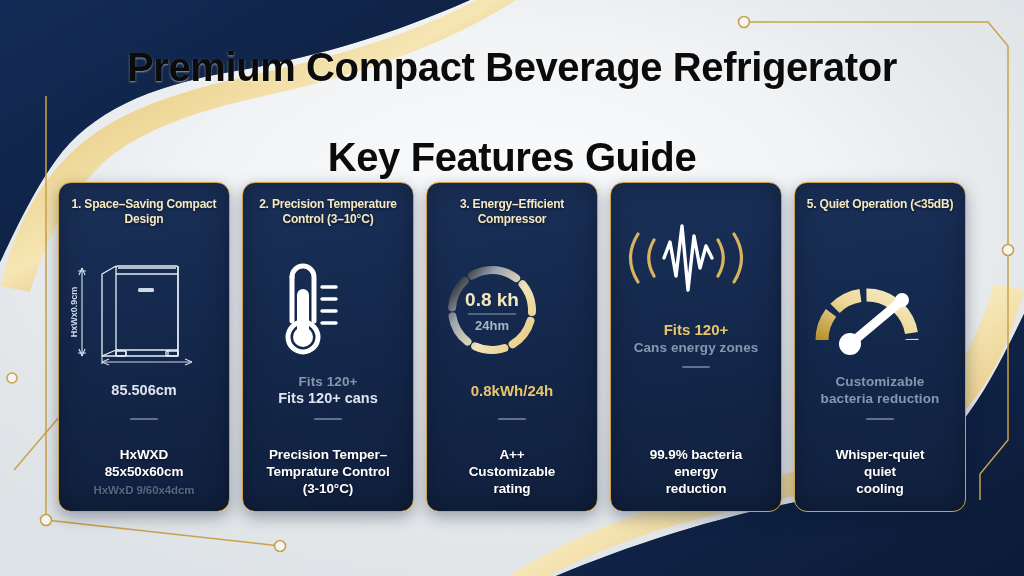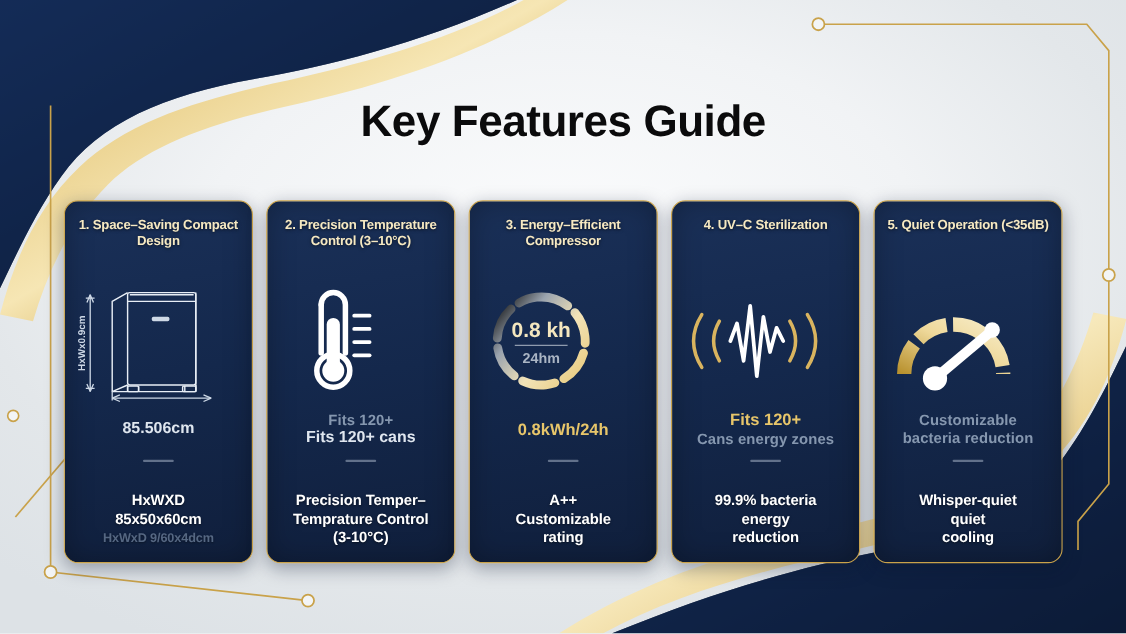--- a/index.html
+++ b/index.html
@@ -134,20 +134,21 @@
     <g fill="none" stroke="#c9a24a" stroke-width="1.5">
       <path d="M46,96 L46,520 L280,546"></path>
       <path d="M14,470 L200,252"></path>
     </g>
     <circle cx="46" cy="520" r="5.5" fill="#f3f5f6" stroke="#c9a24a" stroke-width="1.6"></circle>
     <circle cx="280" cy="546" r="5.5" fill="#f3f5f6" stroke="#c9a24a" stroke-width="1.6"></circle>
     <circle cx="12" cy="378" r="5" fill="#f3f5f6" stroke="#c9a24a" stroke-width="1.5"></circle>
   </svg>
 
   <div class="title-block">
+    <div class="title-line">Premium Compact Beverage Refrigerator</div>
     <div class="title-line l2">Key Features Guide</div>
   </div>
 
   <div class="cards">
 
     <div class="card">
       <div class="card-head">1. Space–Saving Compact Design</div>
       <div class="icon-area">
         <svg width="150" height="116" viewBox="0 0 150 116">
           <g fill="none" stroke="#e8eef6" stroke-width="1.3" stroke-linejoin="round">
@@ -251,21 +252,20 @@
       </div>
       <div class="divider"></div>
       <div class="bot-text">
         <div>A++</div>
         <div>Customizable</div>
         <div>rating</div>
       </div>
     </div>
 
     <div class="card">
-      <div class="card-head">4. UV–C Sterilization</div>
       <div class="icon-area">
         <svg width="132" height="104" viewBox="0 0 132 104">
           <g fill="none" stroke="#d9b45f" stroke-width="3.2" stroke-linecap="round">
             <path d="M18,28 C8,44 8,60 18,76"></path>
             <path d="M34,34 C27,46 27,58 34,70"></path>
             <path d="M114,28 C124,44 124,60 114,76"></path>
             <path d="M98,34 C105,46 105,58 98,70"></path>
           </g>
           <polyline fill="none" stroke="#ffffff" stroke-width="3.4" stroke-linejoin="round" stroke-linecap="round" points="44,52 50,36 56,70 62,20 68,84 74,30 80,62 86,40 92,52"></polyline>
         </svg>

